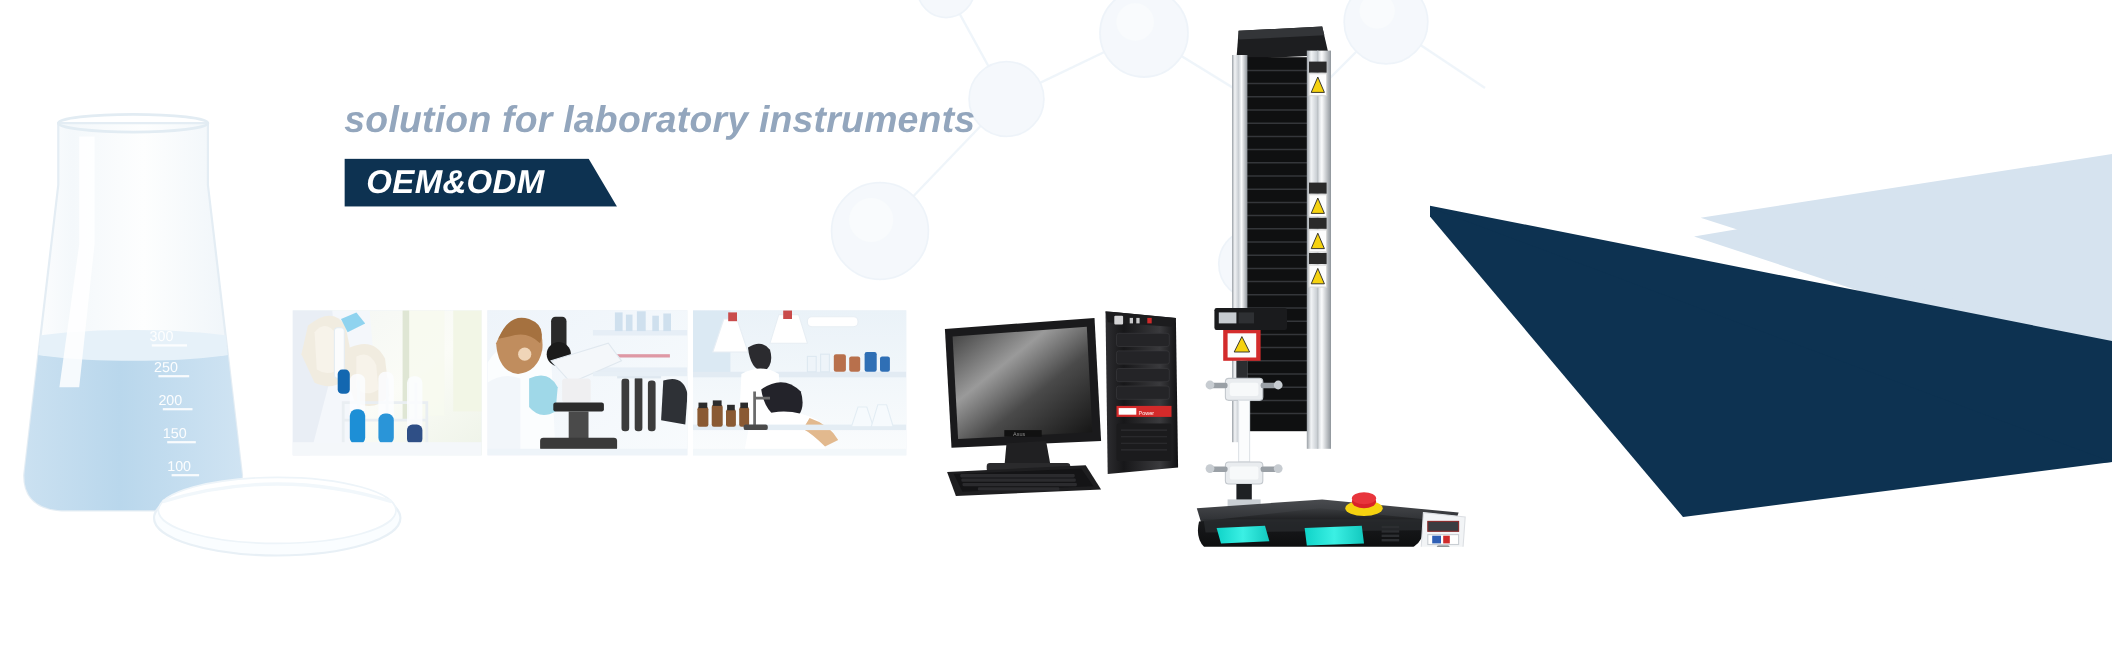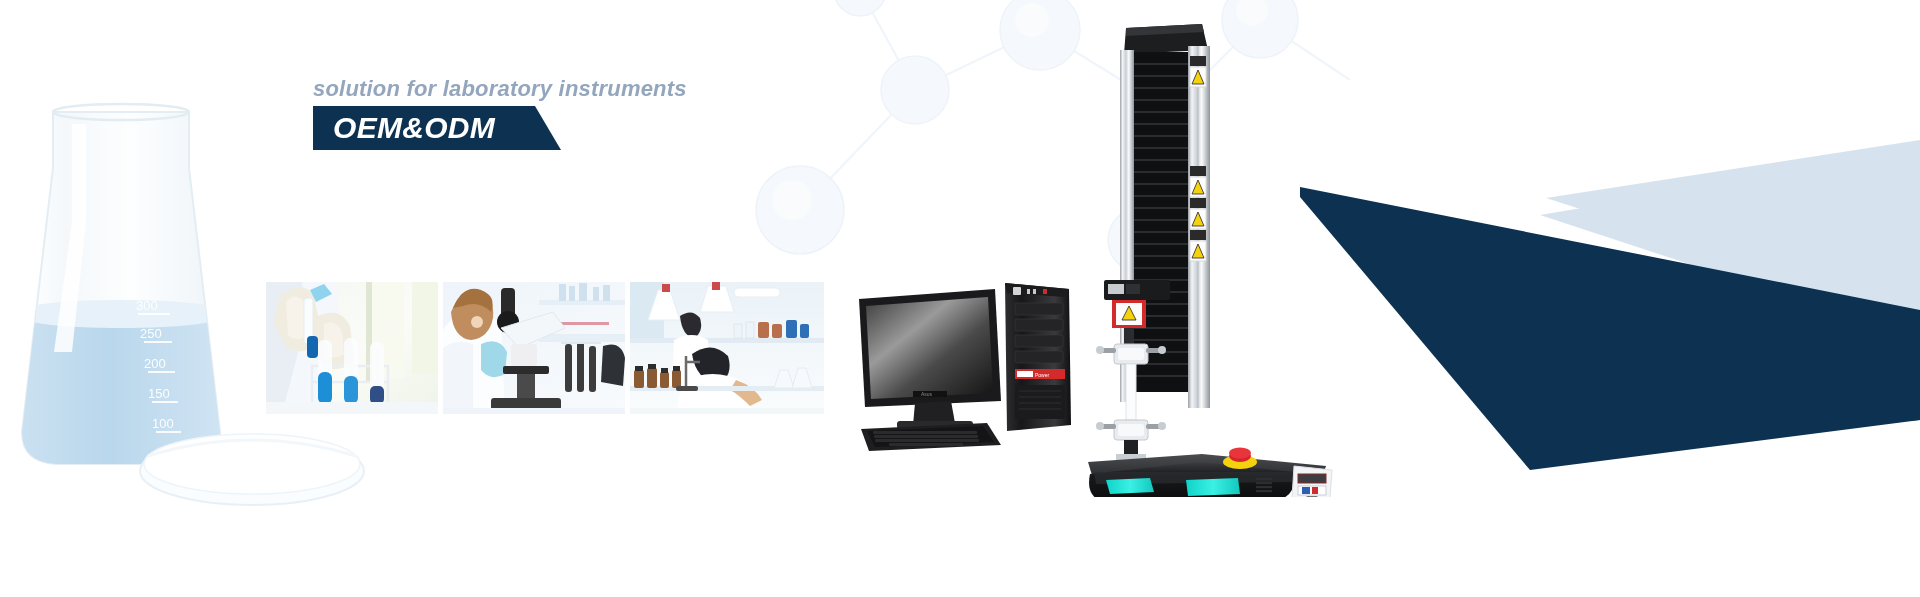--- a/index.html
+++ b/index.html
@@ -24,26 +24,26 @@
   .flask-art { position:absolute; left:-8px; top:96px; width:400px; height:420px; }
 
   
   .text-block { position:absolute; left:313px; top:56px; width:640px; }
   .headline {
     font-size:28px; font-weight:bold; font-style:italic;
     color:#14395c; letter-spacing:.2px; line-height:1.0;
     white-space:nowrap;
   }
   .subline {
-    margin-top:22px;
-    font-size:22px; font-weight:bold; font-style:italic;
+    margin-top:36px;
+    font-size:34px; font-weight:bold; font-style:italic;
     color:#93a6bd; letter-spacing:.2px; line-height:1.0;
     white-space:nowrap;
   }
-  .tag-wrap { margin-top:6px; position:relative; width:248px; height:44px; }
+  .tag-wrap { margin-top:18px; position:relative; width:248px; height:44px; }
   .tag-shape {
     position:absolute; left:0; top:0; width:248px; height:44px;
     background:#0d3251;
     clip-path:polygon(0 0, 222px 0, 248px 44px, 0 44px);
   }
   .tag-label {
     position:absolute; left:20px; top:0; height:44px;
     display:flex; align-items:center;
     font-size:30px; font-weight:bold; font-style:italic;
     color:#ffffff; letter-spacing:.3px; white-space:nowrap;

